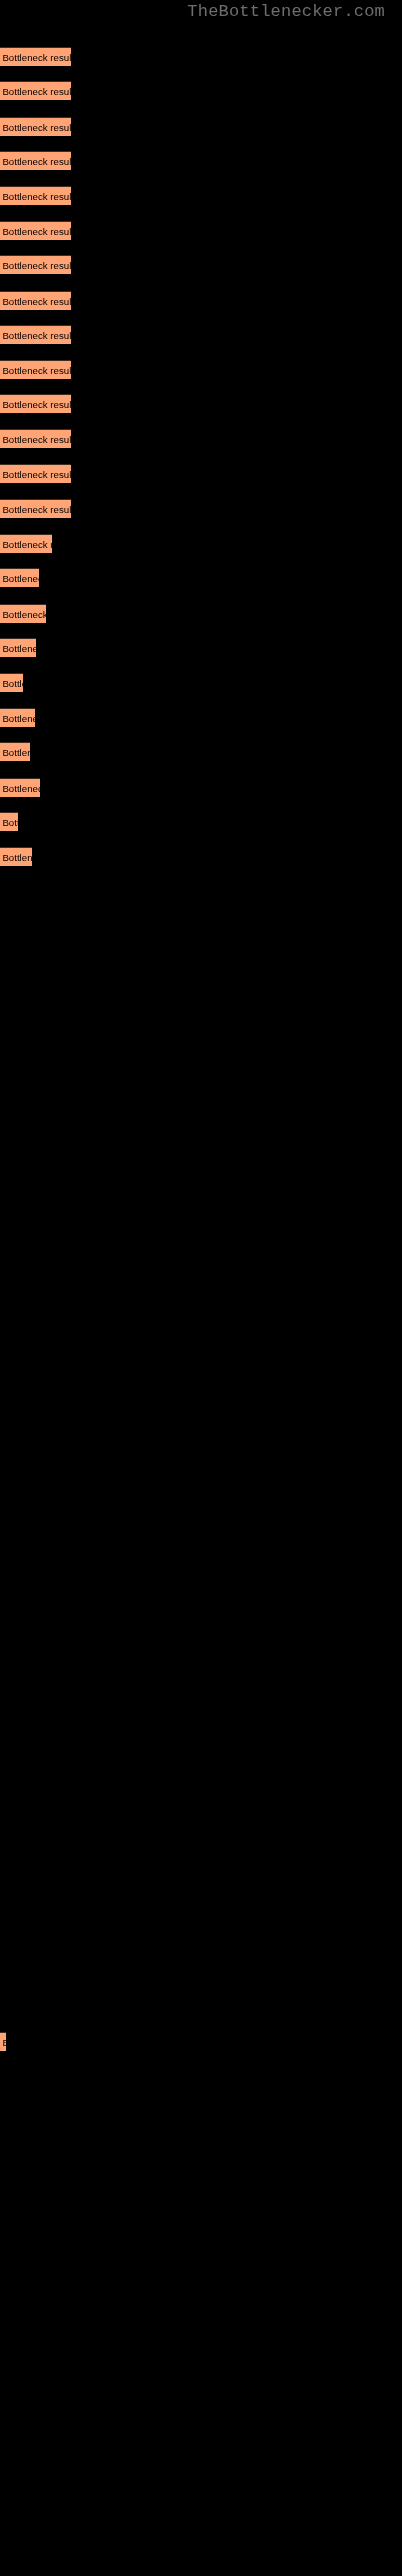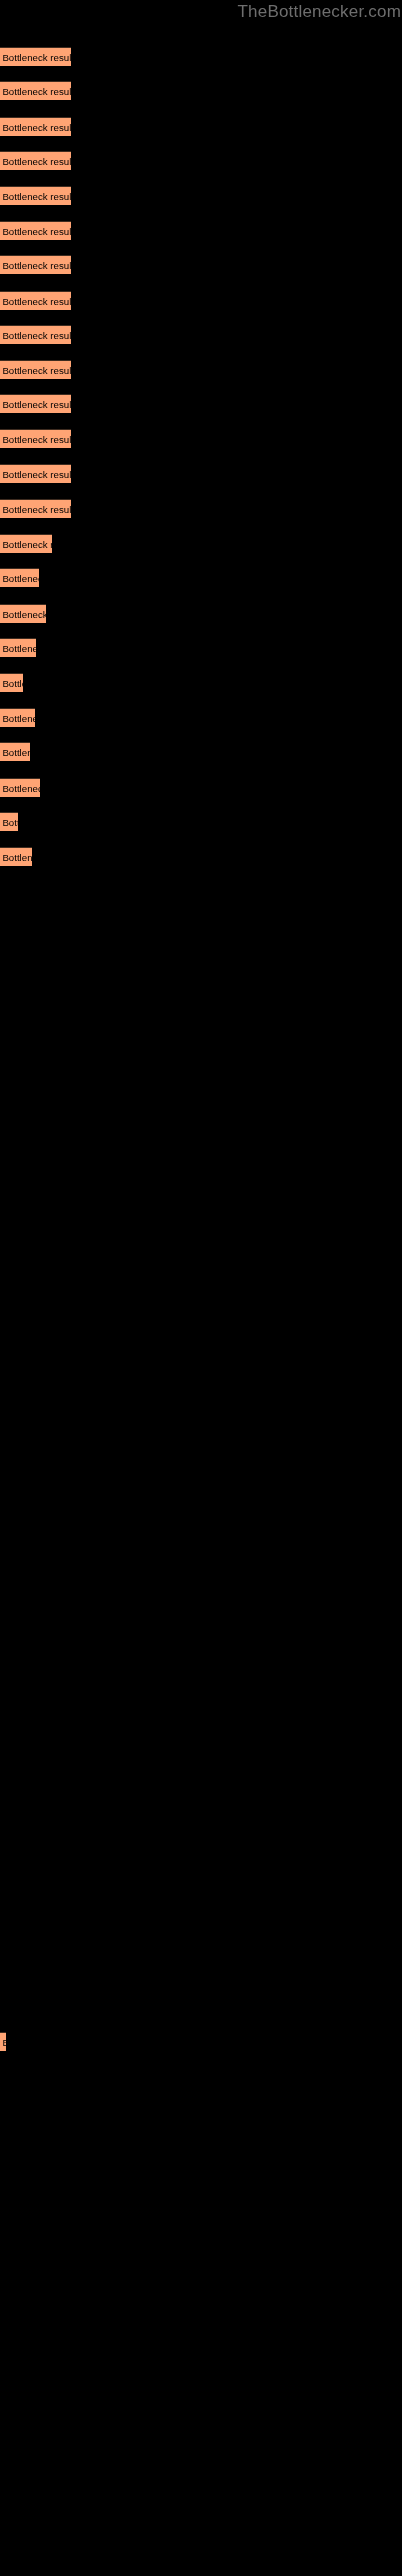--- a/index.html
+++ b/index.html
@@ -10,28 +10,28 @@
   body {
     width: 403px;
     height: 2576px;
     position: relative;
     font-family: "Liberation Sans", sans-serif;
     overflow: hidden;
   }
 
   .site-title {
     position: absolute;
-    right: 2px;
+    right: 18px;
     top: 0.8px;
     font-size: 17px;
     line-height: 21px;
     color: #6e6e6e;
     letter-spacing: 0.2px;
     white-space: nowrap;
-    font-family: Liberation Sans, sans-serif;
+    font-family: Liberation Mono, monospace;
   }
 
   .chart {
     position: absolute;
     left: 0;
     top: 0;
     width: 403px;
     height: 2576px;
   }
 

